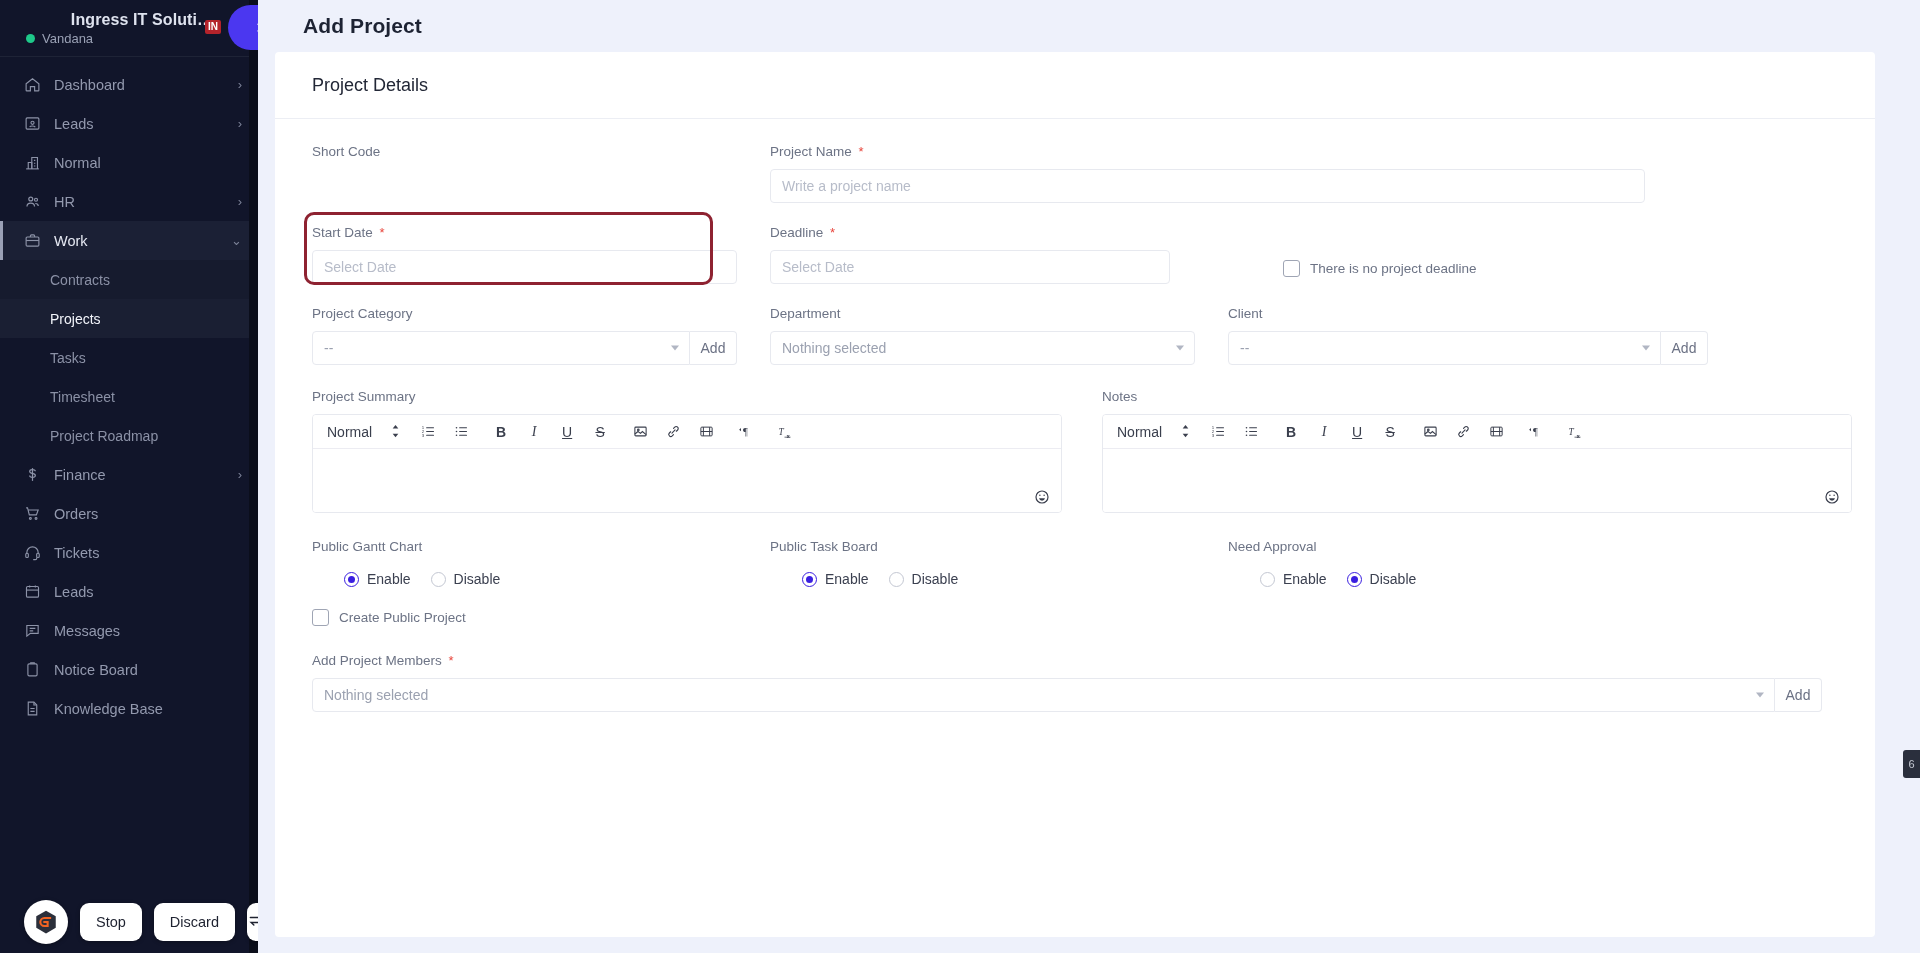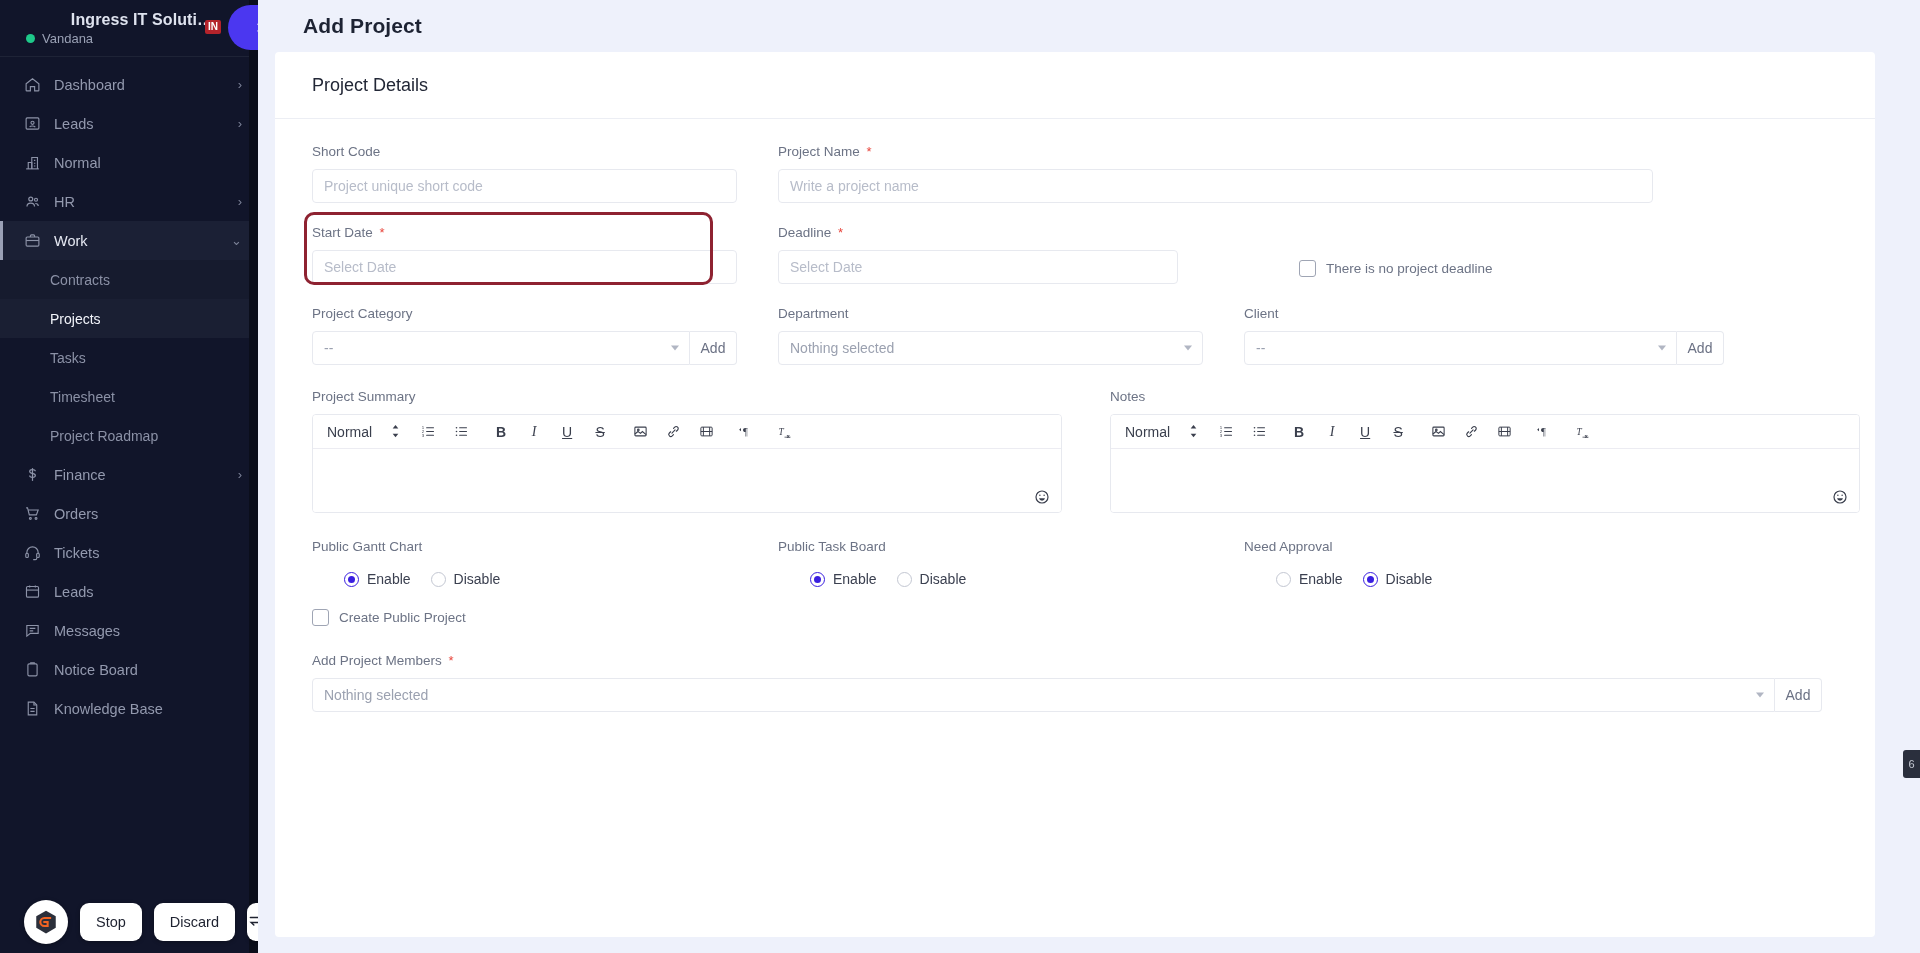--- a/index.html
+++ b/index.html
@@ -166,21 +166,21 @@
     overflow: hidden;
   }
   .card-head {
     height: 67px; display: flex; align-items: center;
     padding-left: 37px;
     border-bottom: 1px solid #eceef4;
   }
   .card-head h2 { font-size: 18px; font-weight: 400; color: #222736; }
   .card-body { padding: 25px 37px 0 37px; }
 
-  .row { display: flex; gap: 16px; margin-bottom: 0; }
+  .row { display: flex; gap: 8px; margin-bottom: 0; }
   .col { position: relative; }
   .col-a { width: 425px; flex: 0 0 425px; }
   .col-b { width: 425px; flex: 0 0 425px; margin-left: 25px; }
 
   .fld-label {
     font-size: 13.5px; color: #6c7385;
     margin-bottom: 9px; display: block; line-height: 16px;
   }
   .req { color: #e8453c; font-size: 13px; margin-left: 3px; }
 
@@ -515,21 +515,20 @@
       <h2>Project Details</h2>
     </div>
 
     <div class="card-body">
 
       <div class="row" style="margin-bottom:22px;">
         <div class="col col-a">
           <label class="fld-label">
             <span>Short Code</span>
           </label>
-          <input class="inp" type="text" placeholder="Project unique short code" style="">
         </div>
         <div class="col" style="width:875px;flex:0 0 875px;margin-left:25px;">
           <label class="fld-label">
             <span>Project Name</span>
             <span class="req">*</span>
           </label>
           <input class="inp" type="text" placeholder="Write a project name" style="">
         </div>
       </div>
 

